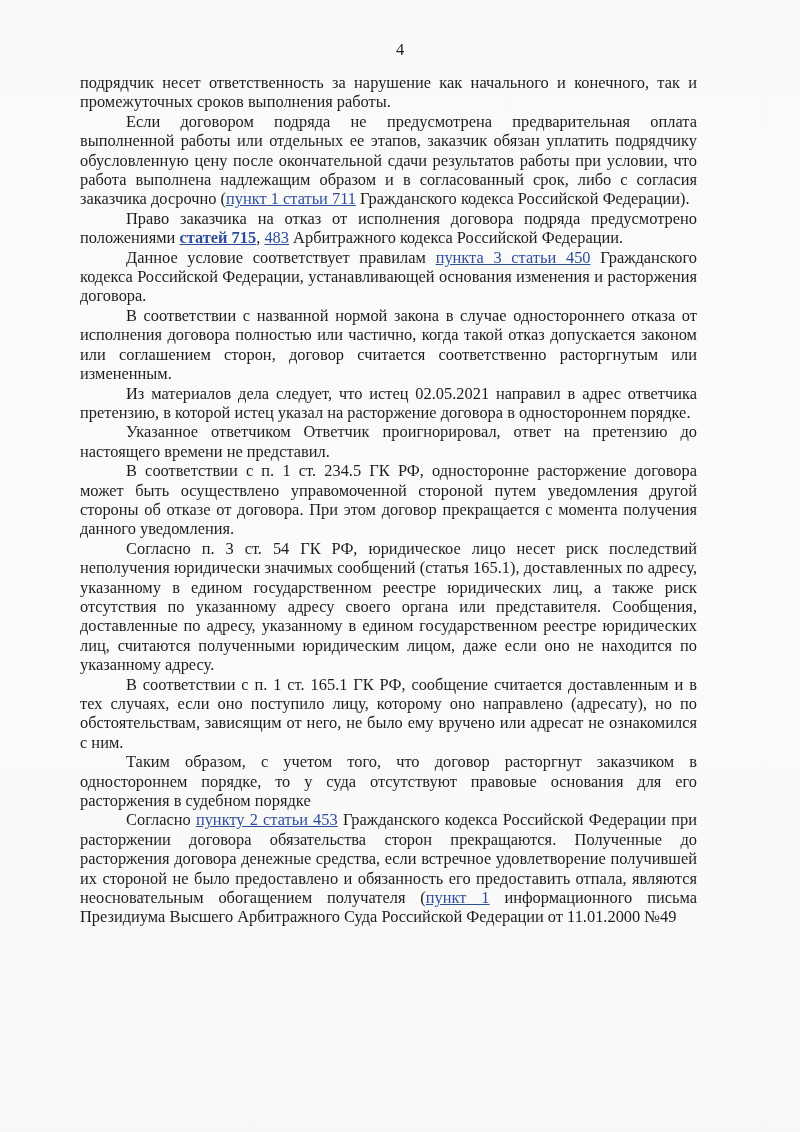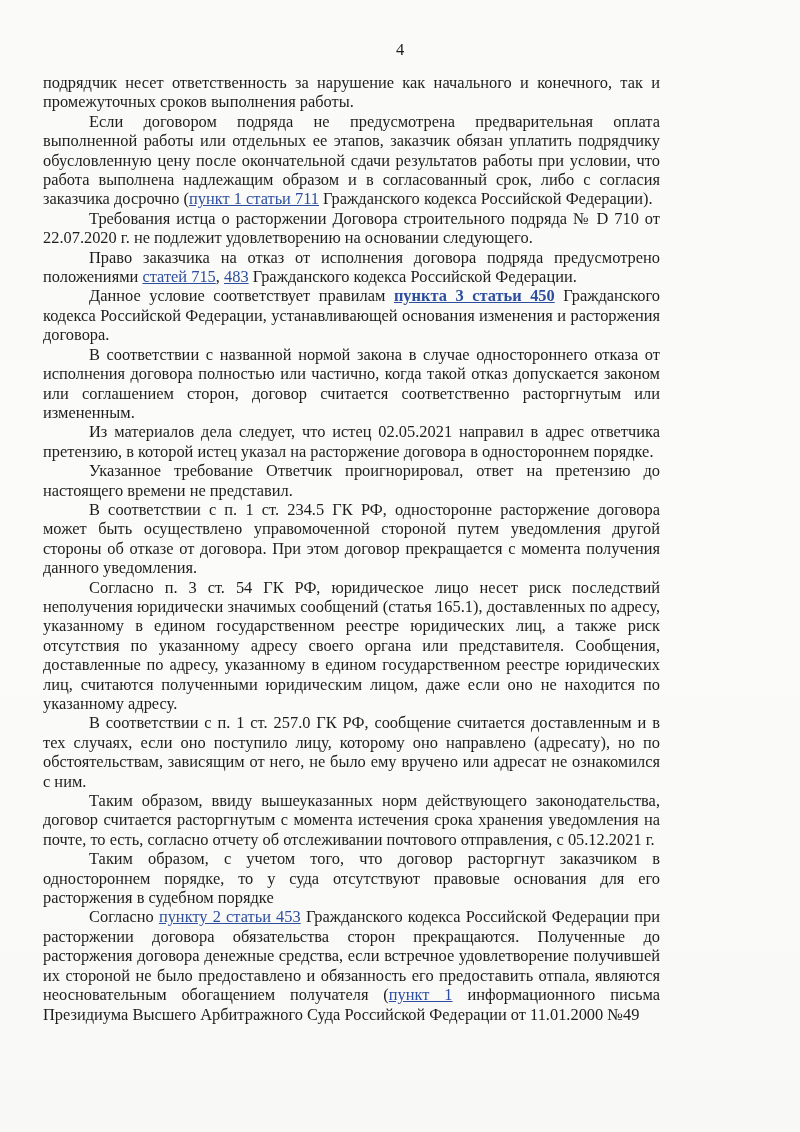--- a/index.html
+++ b/index.html
@@ -22,21 +22,21 @@
     overflow: hidden;
   }
   .page-number {
     text-align: center;
     font-size: 16.5px;
     line-height: 19px;
     color: #1d1d1d;
     margin: 0 0 14px 0;
   }
   .doc-body {
-    margin-left: 43px;
+    margin-left: 80px;
     width: 617px;
     color: #1d1d1d;
     font-size: 16.4px;
     line-height: 19.4px;
     text-align: justify;
   }
   .doc-body p {
     margin: 0;
     padding: 0;
   }
@@ -50,26 +50,24 @@
   }
 </style>
 </head>
 <body>
 
 <div class="page">
   <div class="page-number">4</div>
   <div class="doc-body" style="color: rgb(29, 29, 29);">
       <p><span>подрядчик несет ответственность за нарушение как начального и конечного, так и промежуточных сроков выполнения работы.</span></p>
       <p class="indented"><span>Если договором подряда не предусмотрена предварительная оплата выполненной работы или отдельных ее этапов, заказчик обязан уплатить подрядчику обусловленную цену после окончательной сдачи результатов работы при условии, что работа выполнена надлежащим образом и в согласованный срок, либо с согласия заказчика досрочно (</span><a class="doc-link" style="color: rgb(45, 77, 158);">пункт 1 статьи 711</a><span> Гражданского кодекса Российской Федерации).</span></p>
-      <p class="indented"><span>Требования истца о расторжении Договора строительного подряда № D 710 от 22.07.2020 г. не подлежит удовлетворению на основании следующего.</span></p>
-      <p class="indented"><span>Право заказчика на отказ от исполнения договора подряда предусмотрено положениями </span><a class="doc-link" style="color: rgb(45, 77, 158);">статей 715</a><span>, </span><a class="doc-link" style="color: rgb(45, 77, 158);">483</a><span> Гражданского кодекса Российской Федерации.</span></p>
-      <p class="indented"><span>Данное условие соответствует правилам </span><a class="doc-link" style="color: rgb(45, 77, 158); font-weight: bold;">пункта 3 статьи 450</a><span> Гражданского кодекса Российской Федерации, устанавливающей основания изменения и расторжения договора.</span></p>
+      <p class="indented"><span>Право заказчика на отказ от исполнения договора подряда предусмотрено положениями </span><a class="doc-link" style="color: rgb(45, 77, 158); font-weight: bold;">статей 715</a><span>, </span><a class="doc-link" style="color: rgb(45, 77, 158);">483</a><span> Арбитражного кодекса Российской Федерации.</span></p>
+      <p class="indented"><span>Данное условие соответствует правилам </span><a class="doc-link" style="color: rgb(45, 77, 158);">пункта 3 статьи 450</a><span> Гражданского кодекса Российской Федерации, устанавливающей основания изменения и расторжения договора.</span></p>
       <p class="indented"><span>В соответствии с названной нормой закона в случае одностороннего отказа от исполнения договора полностью или частично, когда такой отказ допускается законом или соглашением сторон, договор считается соответственно расторгнутым или измененным.</span></p>
       <p class="indented"><span>Из материалов дела следует, что истец 02.05.2021 направил в адрес ответчика претензию, в которой истец указал на расторжение договора в одностороннем порядке.</span></p>
-      <p class="indented"><span>Указанное требование Ответчик проигнорировал, ответ на претензию до настоящего времени не представил.</span></p>
+      <p class="indented"><span>Указанное ответчиком Ответчик проигнорировал, ответ на претензию до настоящего времени не представил.</span></p>
       <p class="indented"><span>В соответствии с п. 1 ст. 234.5 ГК РФ, односторонне расторжение договора может быть осуществлено управомоченной стороной путем уведомления другой стороны об отказе от договора. При этом договор прекращается с момента получения данного уведомления.</span></p>
       <p class="indented"><span>Согласно п. 3 ст. 54 ГК РФ, юридическое лицо несет риск последствий неполучения юридически значимых сообщений (статья 165.1), доставленных по адресу, указанному в едином государственном реестре юридических лиц, а также риск отсутствия по указанному адресу своего органа или представителя. Сообщения, доставленные по адресу, указанному в едином государственном реестре юридических лиц, считаются полученными юридическим лицом, даже если оно не находится по указанному адресу.</span></p>
-      <p class="indented"><span>В соответствии с п. 1 ст. 257.0 ГК РФ, сообщение считается доставленным и в тех случаях, если оно поступило лицу, которому оно направлено (адресату), но по обстоятельствам, зависящим от него, не было ему вручено или адресат не ознакомился с ним.</span></p>
-      <p class="indented"><span>Таким образом, ввиду вышеуказанных норм действующего законодательства, договор считается расторгнутым с момента истечения срока хранения уведомления на почте, то есть, согласно отчету об отслеживании почтового отправления, с 05.12.2021 г.</span></p>
+      <p class="indented"><span>В соответствии с п. 1 ст. 165.1 ГК РФ, сообщение считается доставленным и в тех случаях, если оно поступило лицу, которому оно направлено (адресату), но по обстоятельствам, зависящим от него, не было ему вручено или адресат не ознакомился с ним.</span></p>
       <p class="indented"><span>Таким образом, с учетом того, что договор расторгнут заказчиком в одностороннем порядке, то у суда отсутствуют правовые основания для его расторжения в судебном порядке</span></p>
       <p class="indented"><span>Согласно </span><a class="doc-link" style="color: rgb(45, 77, 158);">пункту 2 статьи 453</a><span> Гражданского кодекса Российской Федерации при расторжении договора обязательства сторон прекращаются. Полученные до расторжения договора денежные средства, если встречное удовлетворение получившей их стороной не было предоставлено и обязанность его предоставить отпала, являются неосновательным обогащением получателя (</span><a class="doc-link" style="color: rgb(45, 77, 158);">пункт 1</a><span> информационного письма Президиума Высшего Арбитражного Суда Российской Федерации от 11.01.2000 №49</span></p>
     </div>
 </div>
 
 </body></html>

